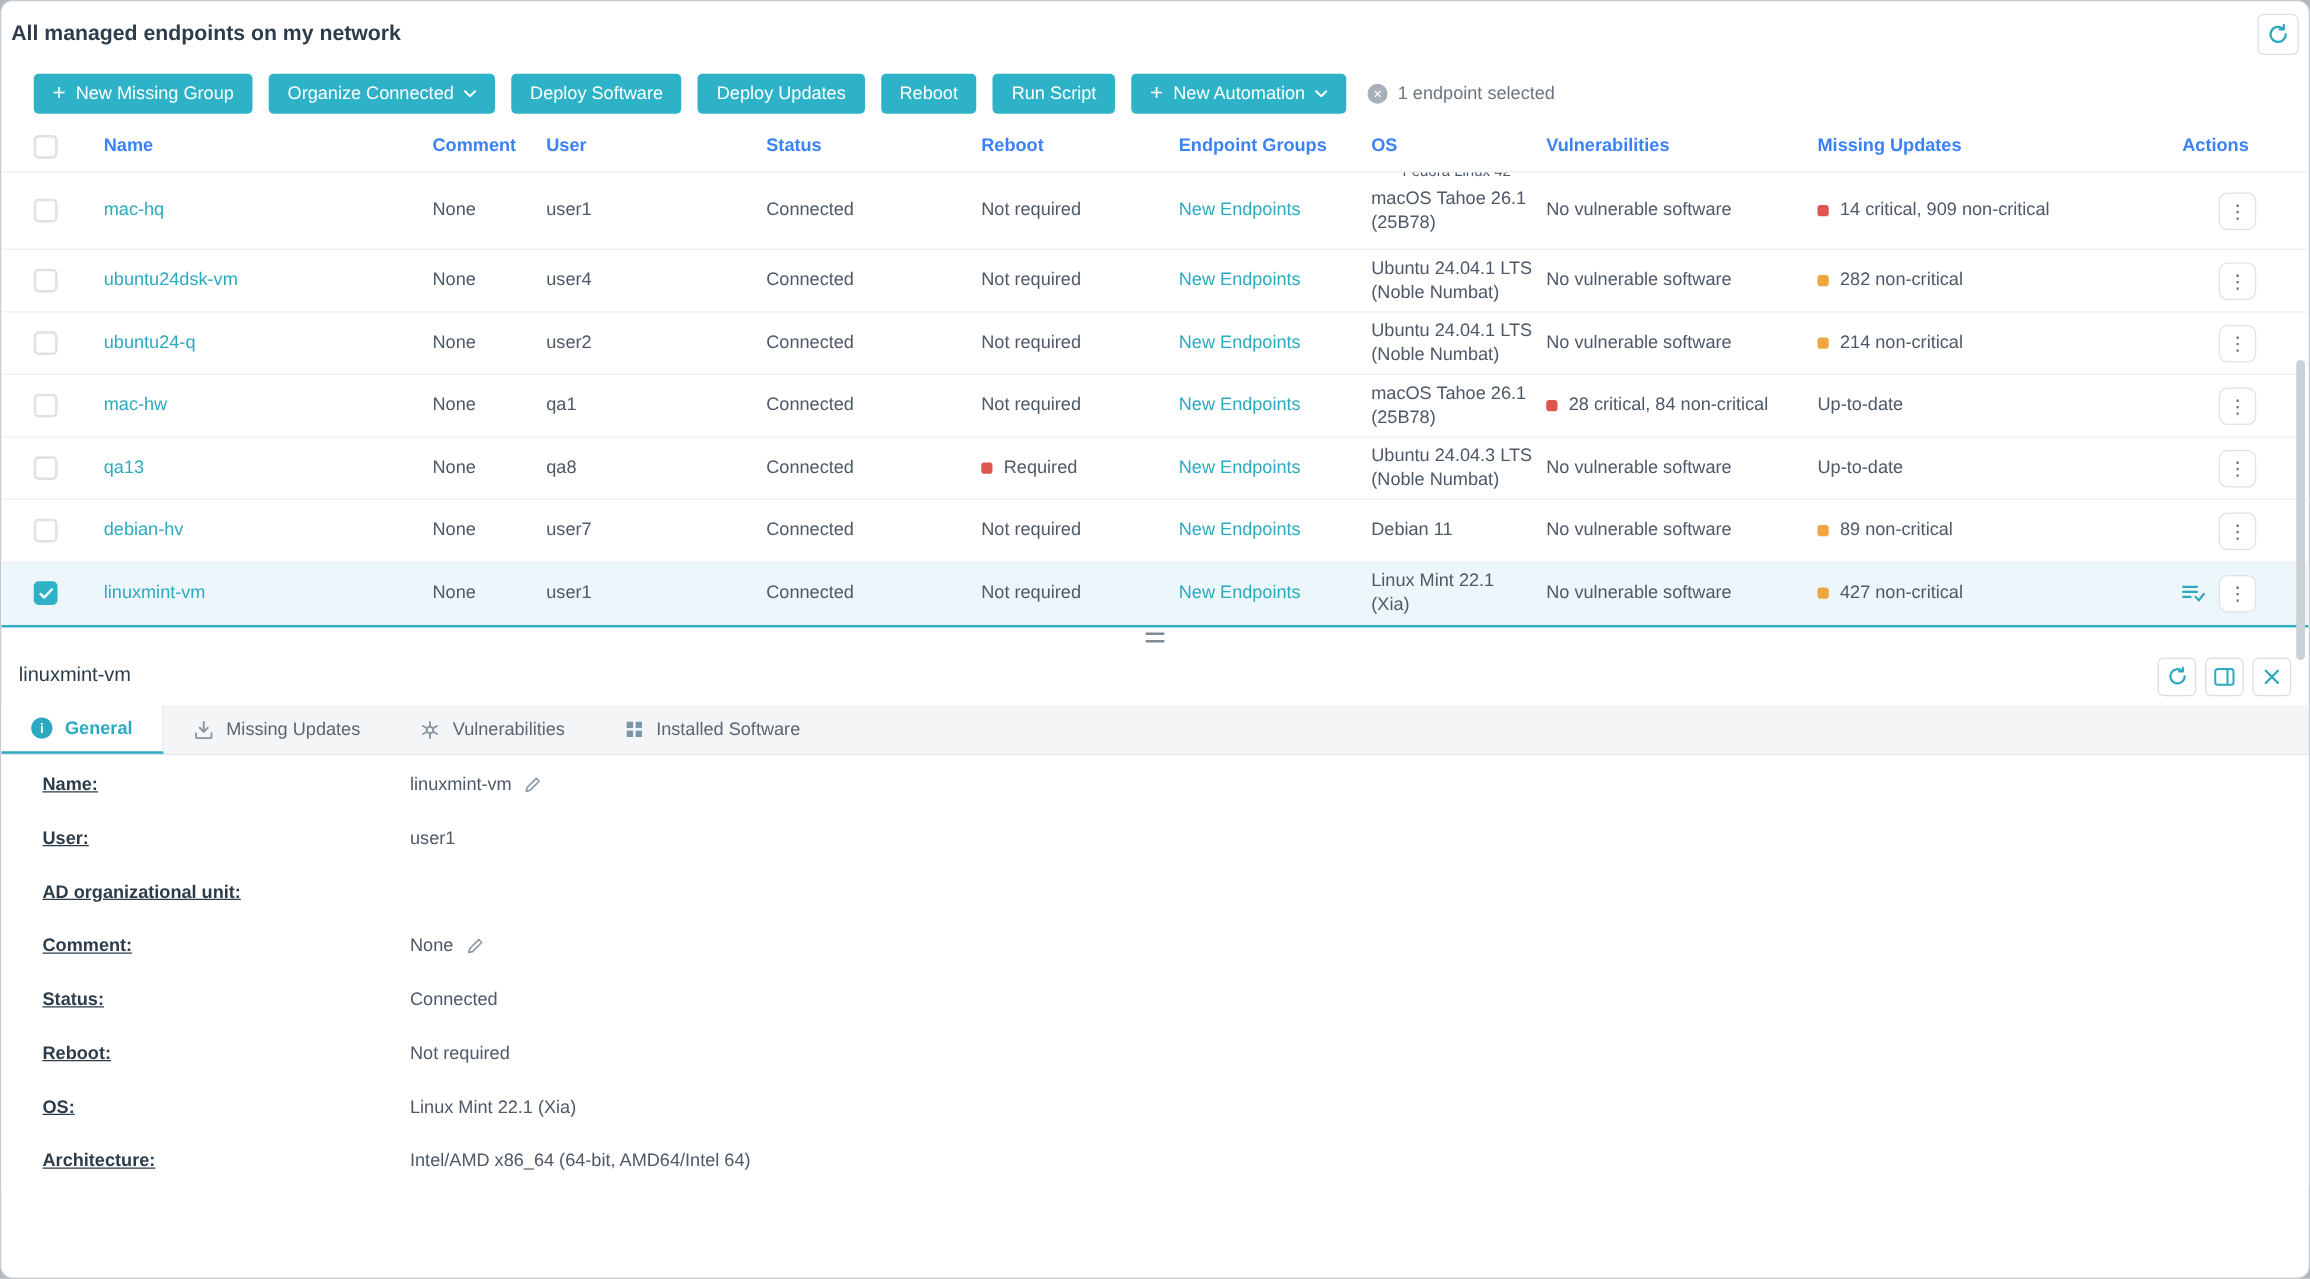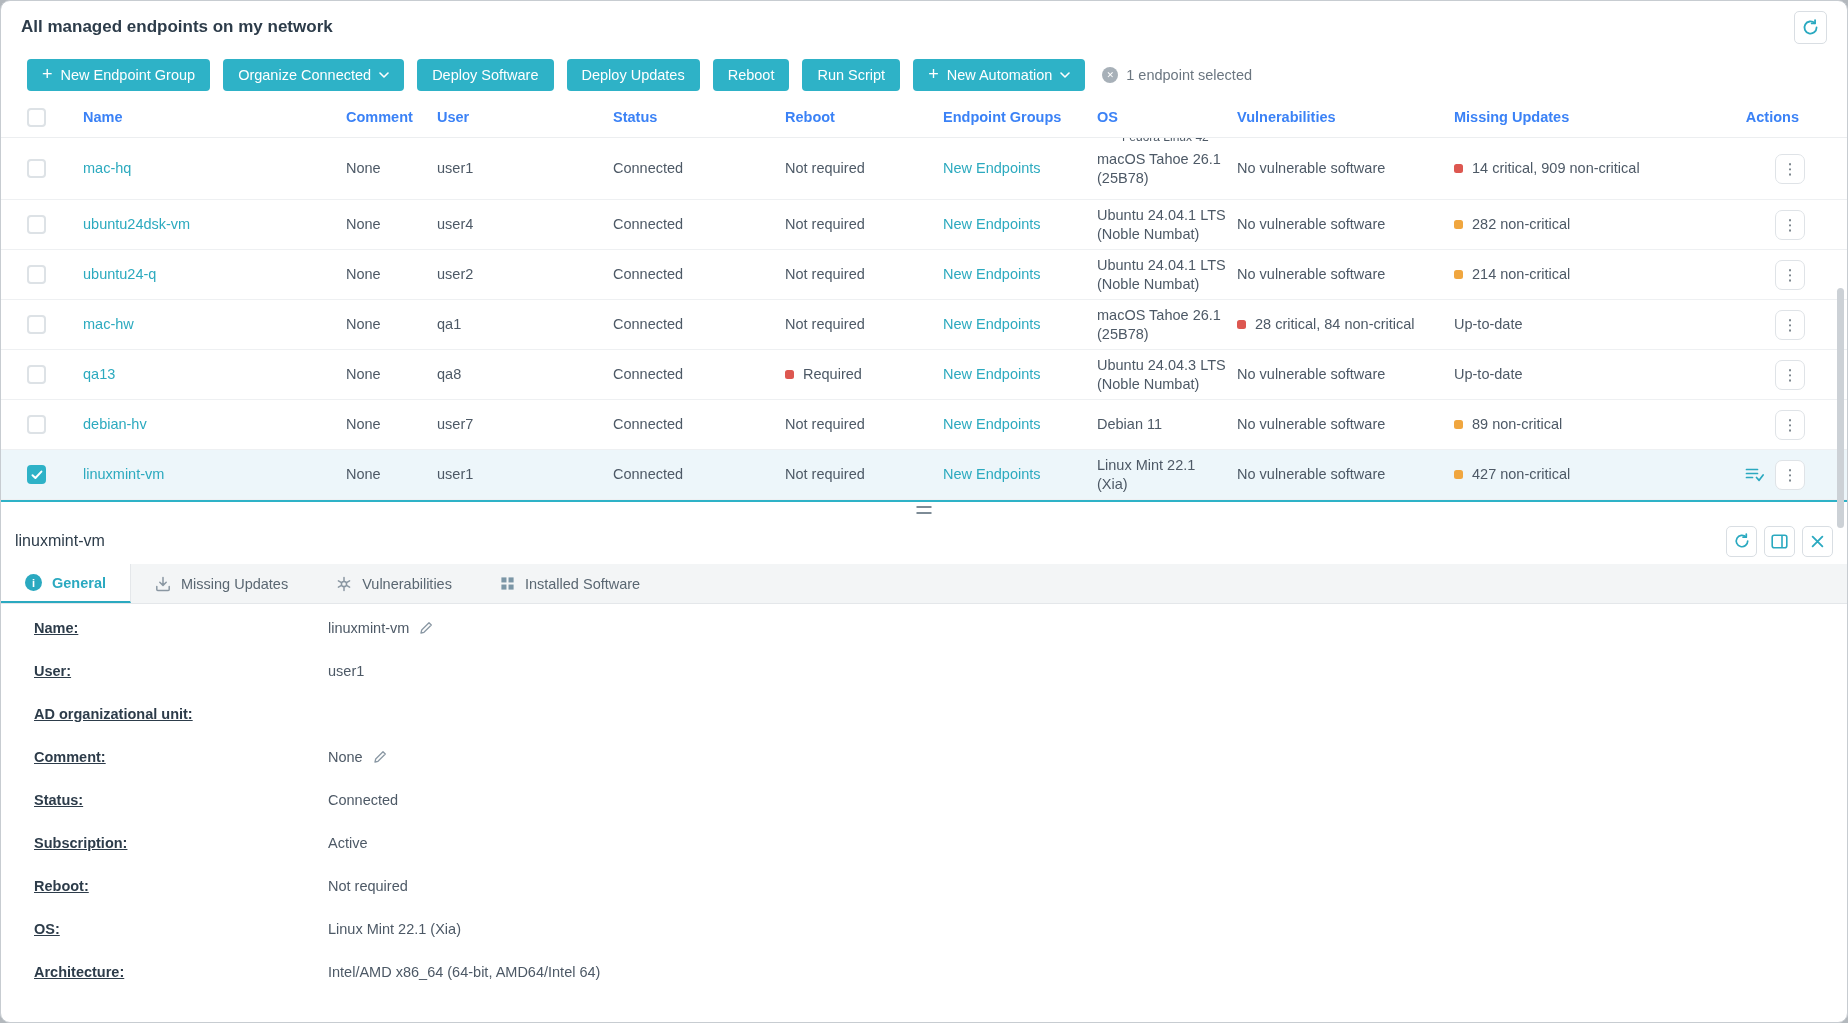--- a/index.html
+++ b/index.html
@@ -1,21 +1,21 @@
 <!DOCTYPE html>
 <html><head>
 <meta charset="utf-8">
 <style>
   * { margin:0; padding:0; box-sizing:border-box; }
   html,body { width:1848px; height:1023px; overflow:hidden; }
   body { background:#b3b8bd; font-family:"Liberation Sans",sans-serif; }
   .page { position:absolute; inset:0; background:#fff; border-radius:10px; overflow:hidden; border:1px solid #c7ccd1; }
 
   
-  .page-header { height:52px; display:flex; align-items:center; justify-content:space-between; padding:0 20px; }
+  .page-header { height:52px; display:flex; align-items:center; justify-content:space-between; padding:0 8px; }
   .page-title { font-size:17px; font-weight:600; color:#2d3c4a; }
   .icon-btn { width:33px; height:33px; border:1px solid #d9dee3; border-radius:5px; background:#fff;
               display:flex; align-items:center; justify-content:center; cursor:pointer; flex:none; }
 
   
   .toolbar { height:44px; display:flex; align-items:center; gap:13px; padding:0 26px; }
   .tbtn { height:32px; background:#2eb2c7; color:#fff; border:none; border-radius:4px;
           font-family:"Liberation Sans",sans-serif; font-size:14.5px; padding:0 15px;
           display:flex; align-items:center; gap:8px; cursor:pointer; white-space:nowrap; }
   .tbtn .plus { font-size:18px; line-height:1; margin-top:-2px; }
@@ -83,21 +83,21 @@
       <svg width="17" height="17" viewBox="0 0 16 16" fill="none">
           <path d="M13.7 8a5.7 5.7 0 1 1-1.7-4.05" stroke="#2aa9c0" stroke-width="1.7" stroke-linecap="round"></path>
           <path d="M12.3 1v3.2H9.1" stroke="#2aa9c0" stroke-width="1.7" stroke-linecap="round" stroke-linejoin="round"></path>
         </svg>
     </button>
   </div>
 
   <div class="toolbar">
     <button class="tbtn">
       <span class="plus">+</span>
-      <span>New Endpoint Group</span>
+      <span>New Missing Group</span>
     </button>
     <button class="tbtn">
       <span>Organize Connected</span>
       <svg width="10" height="6" viewBox="0 0 10 6" fill="none">
           <path d="M1 1l4 4 4-4" stroke="#fff" stroke-width="1.6" stroke-linecap="round" stroke-linejoin="round"></path>
         </svg>
     </button>
     <button class="tbtn">
       <span>Deploy Software</span>
     </button>
@@ -394,26 +394,20 @@
         </span>
       </div>
     </div>
     <div class="field">
       <div class="flabel">Status:</div>
       <div class="fvalue">
           <span>Connected</span>
         </div>
     </div>
     <div class="field">
-      <div class="flabel">Subscription:</div>
-      <div class="fvalue">
-          <span>Active</span>
-        </div>
-    </div>
-    <div class="field">
       <div class="flabel">Reboot:</div>
       <div class="fvalue">
           <span>Not required</span>
         </div>
     </div>
     <div class="field">
       <div class="flabel">OS:</div>
       <div class="fvalue">
           <span>Linux Mint 22.1 (Xia)</span>
         </div>

